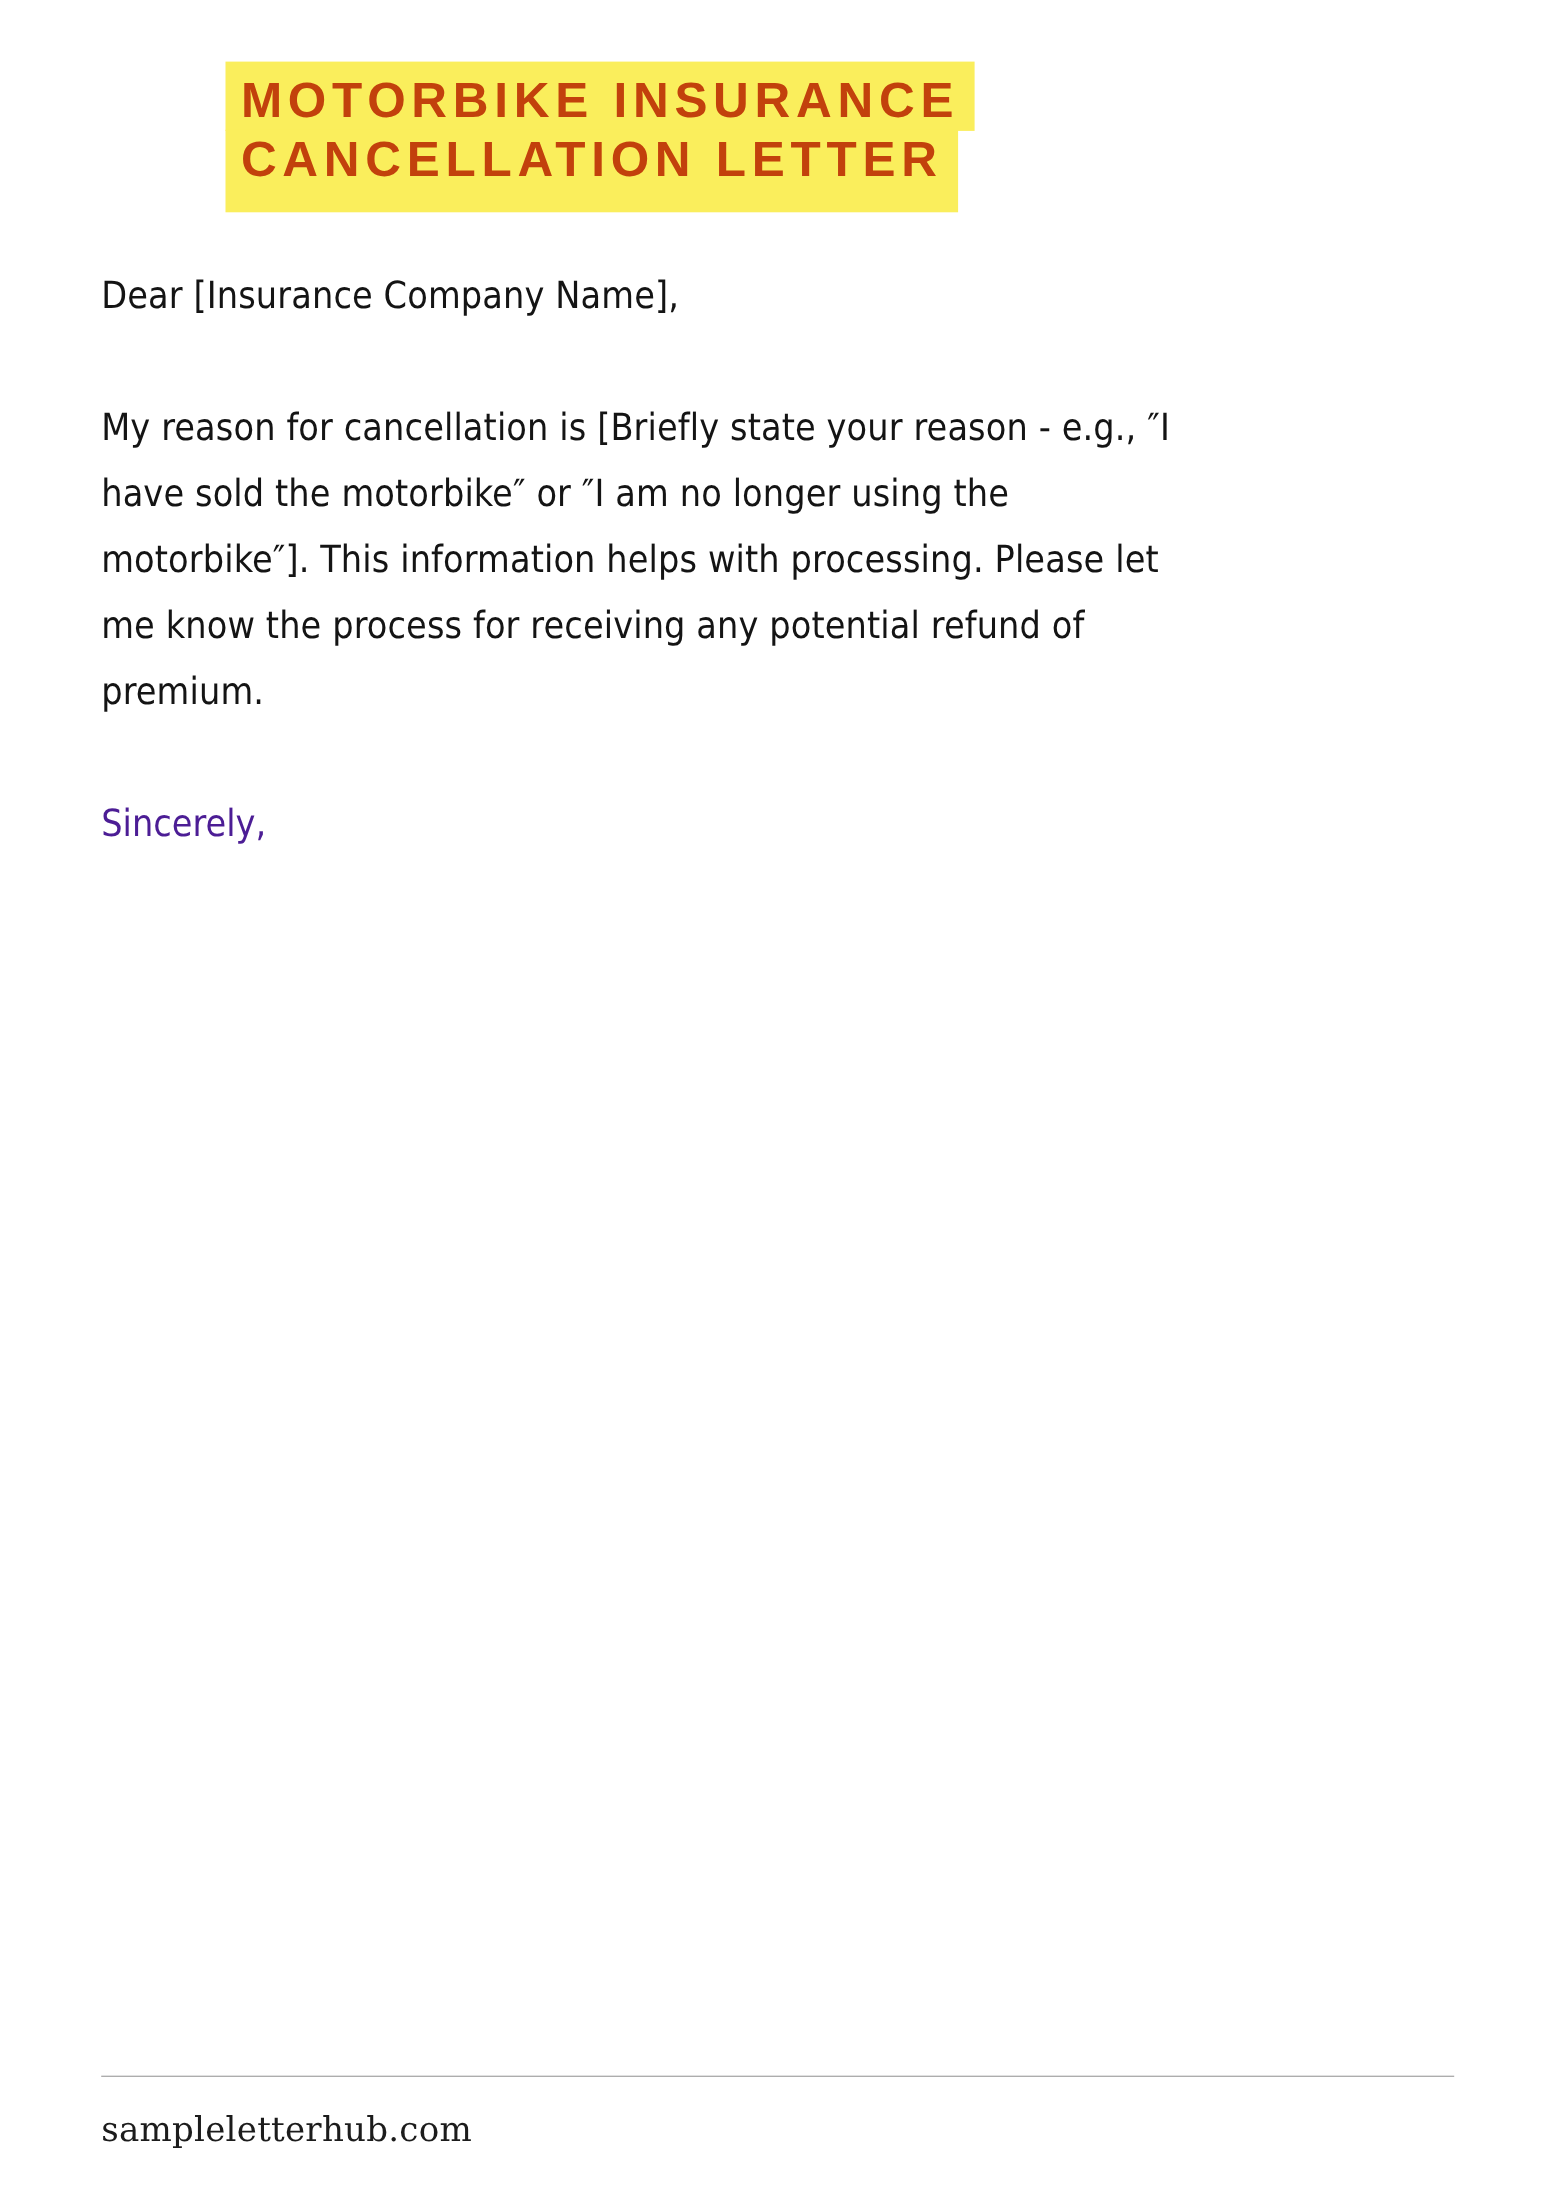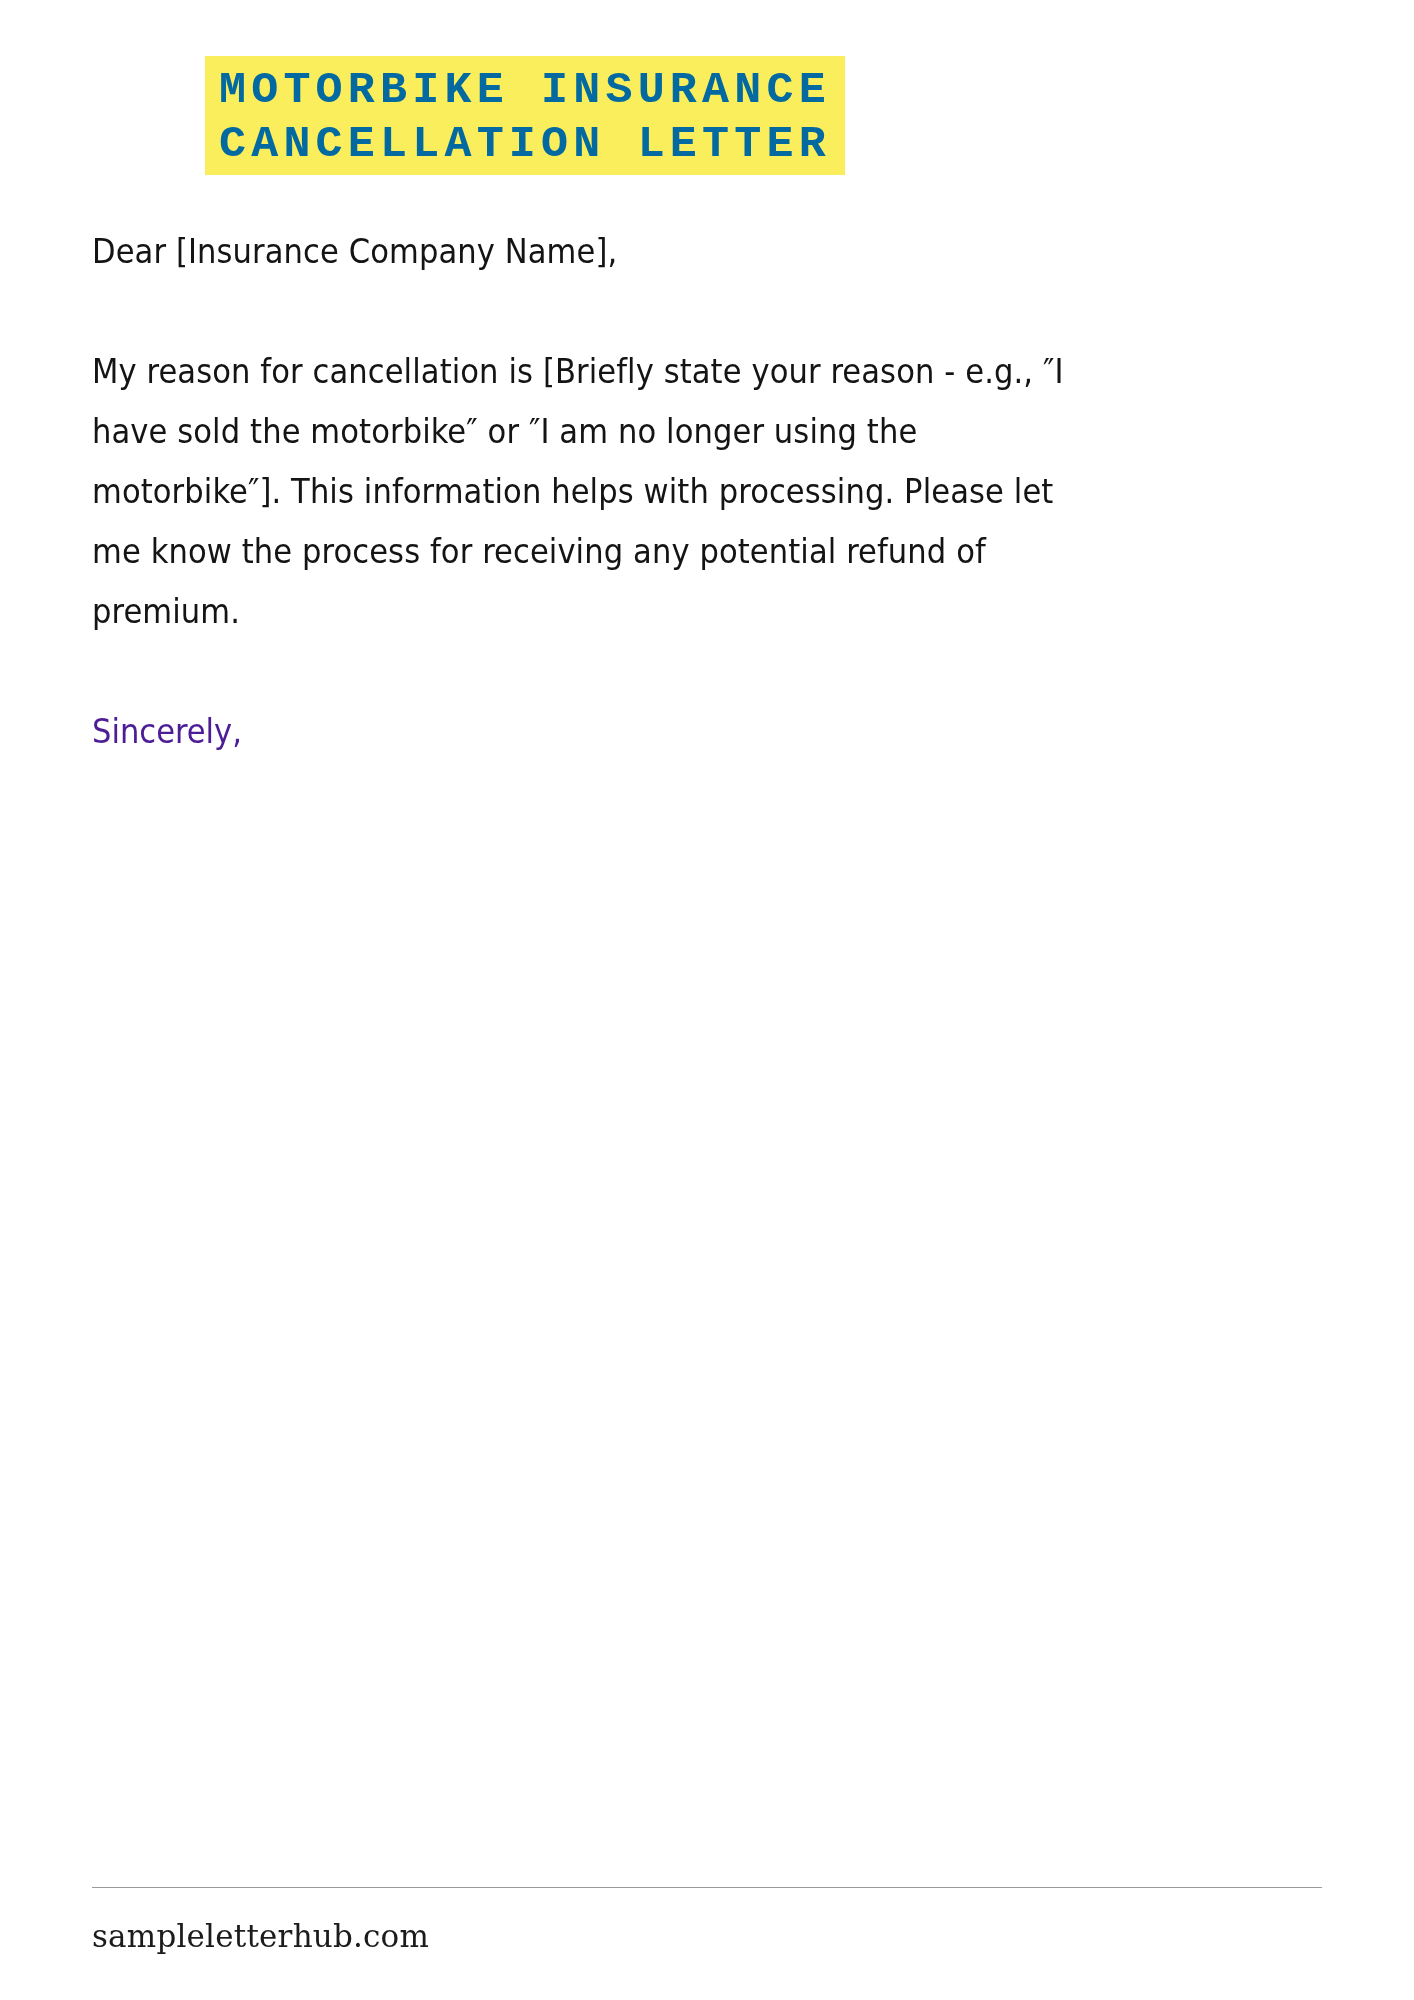--- a/index.html
+++ b/index.html
@@ -28,37 +28,37 @@
   
   .title-block {
     padding-top: 56px;
     padding-left: 205px;
     padding-right: 120px;
   }
 
   .title-line {
     display: inline-block;
     background: #FAEE5C;
-    color: #0369a1;
-    font-family: Liberation Mono, monospace;
+    color: #c2410c;
+    font-family: Liberation Sans, sans-serif;
     font-weight: bold;
     font-size: 45px;
     line-height: 1.0;
     letter-spacing: 5.2px;
     padding: 12px 14px 13px 14px;
     white-space: nowrap;
     text-transform: uppercase;
   }
 
   .title-line.line1 {
     padding-bottom: 6px;
   }
   .title-line.line2 {
     padding-top: 4px;
-    padding-bottom: 8px;
+    padding-bottom: 26px;
     margin-top: -1px;
   }
 
   
   .letter-body {
     margin-top: 46px;
     padding-left: 92px;
     padding-right: 42px;
   }
 

